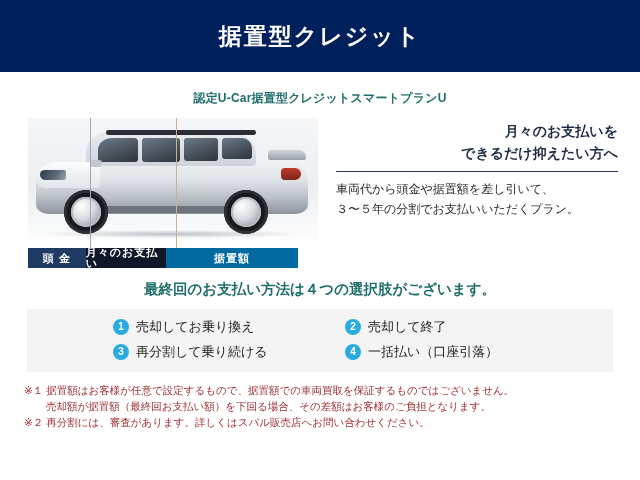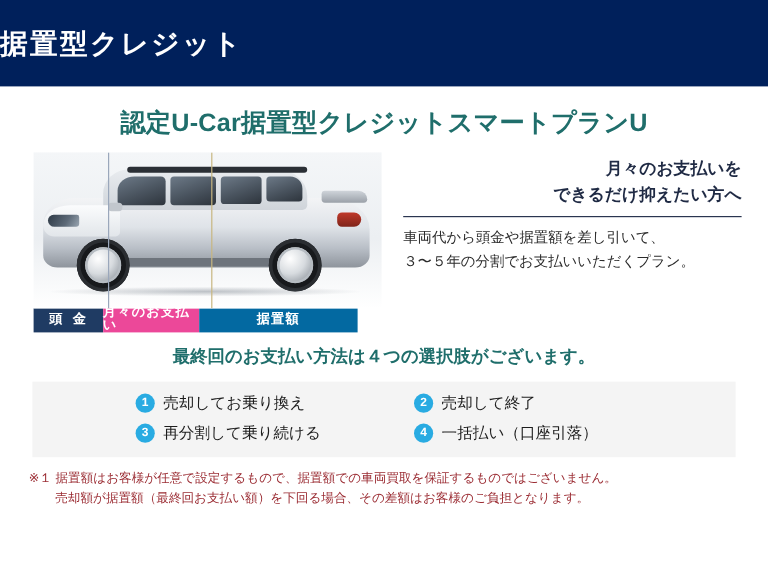--- a/index.html
+++ b/index.html
@@ -16,36 +16,36 @@
     position: relative;
   }
 
   
   .header-banner {
     width: 640px;
     height: 72px;
     background: #00205b;
     display: flex;
     align-items: center;
-    justify-content: flex-start;
+    justify-content: center;
     box-sizing: border-box;
   }
   .header-title {
     color: #ffffff;
     font-size: 23px;
     font-weight: bold;
     letter-spacing: 2px;
     line-height: 1;
   }
 
   
   .plan-subtitle {
     text-align: center;
     color: #1f6e6b;
-    font-size: 21px;
+    font-size: 12px;
     font-weight: bold;
     letter-spacing: 0.2px;
     margin-top: 20px;
     line-height: 1;
   }
 
   
   .main-columns {
     position: relative;
     margin-top: 14px;
@@ -199,35 +199,34 @@
     width: 258px;
     height: 8px;
     background: radial-gradient(ellipse at center, rgba(90,100,112,0.38) 0%, rgba(255,255,255,0) 72%);
   }
 
   
   .cost-bar {
     display: flex;
     width: 270px;
     height: 20px;
-    font-family: Liberation Mono, monospace;
   }
   .cost-seg {
     display: flex;
     align-items: center;
     justify-content: center;
     font-size: 11px;
     font-weight: bold;
     letter-spacing: 1px;
     color: #ffffff;
     box-sizing: border-box;
     line-height: 1;
   }
   .cost-seg.s-down  { width: 62px;  background: #1f3b63; }
-  .cost-seg.s-month { width: 86px;  background: #ec4899; }
+  .cost-seg.s-month { width: 86px;  background: #0f172a; }
   .cost-seg.s-resid { width: 142px; background: #0369a1; }
 
   
   .copy-column {
     flex: 1 1 auto;
     padding-left: 18px;
     box-sizing: border-box;
   }
   .copy-headline {
     color: #1f2a44;
@@ -398,13 +397,14 @@
       <span class="option-num">4</span>
       <span class="option-label">一括払い（口座引落）</span>
     </div>
 
   </div>
 </div>
 
 <div class="footnotes">
   <span class="footnote-line">※１ 据置額はお客様が任意で設定するもので、据置額での車両買取を保証するものではございません。</span>
   <span class="footnote-line indent">売却額が据置額（最終回お支払い額）を下回る場合、その差額はお客様のご負担となります。</span>
+  <span class="footnote-line">※２ 再分割には、審査があります。詳しくはスバル販売店へお問い合わせください。</span>
 </div>
 
 </body></html>

